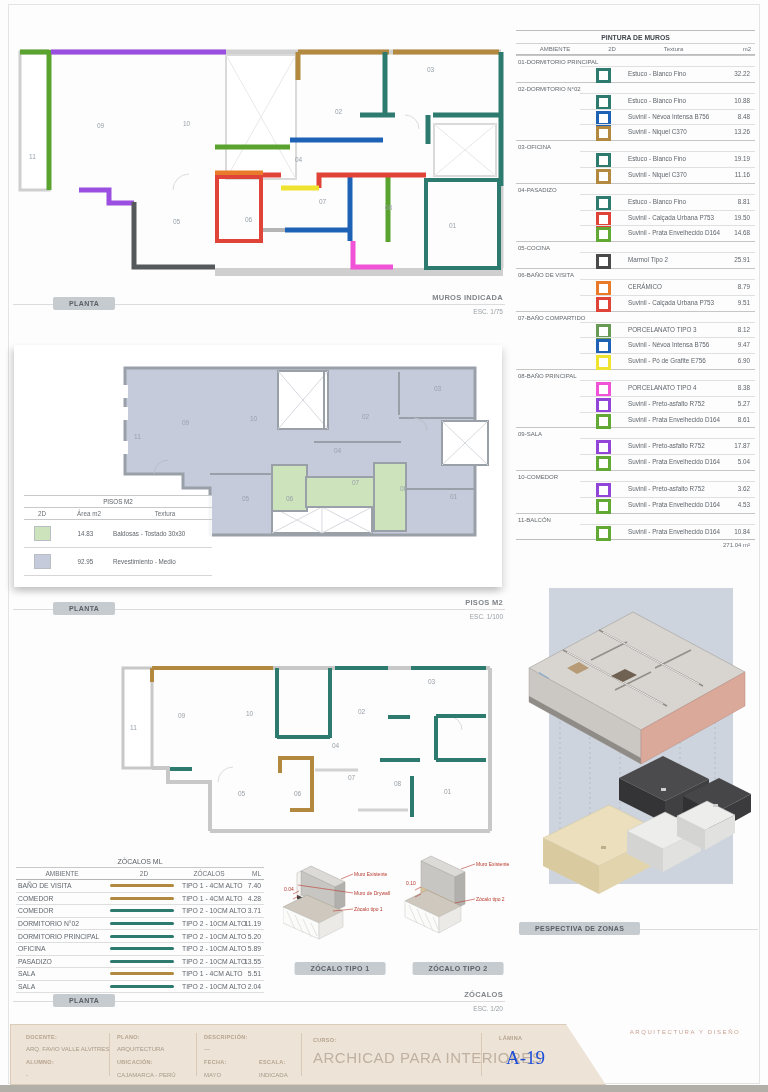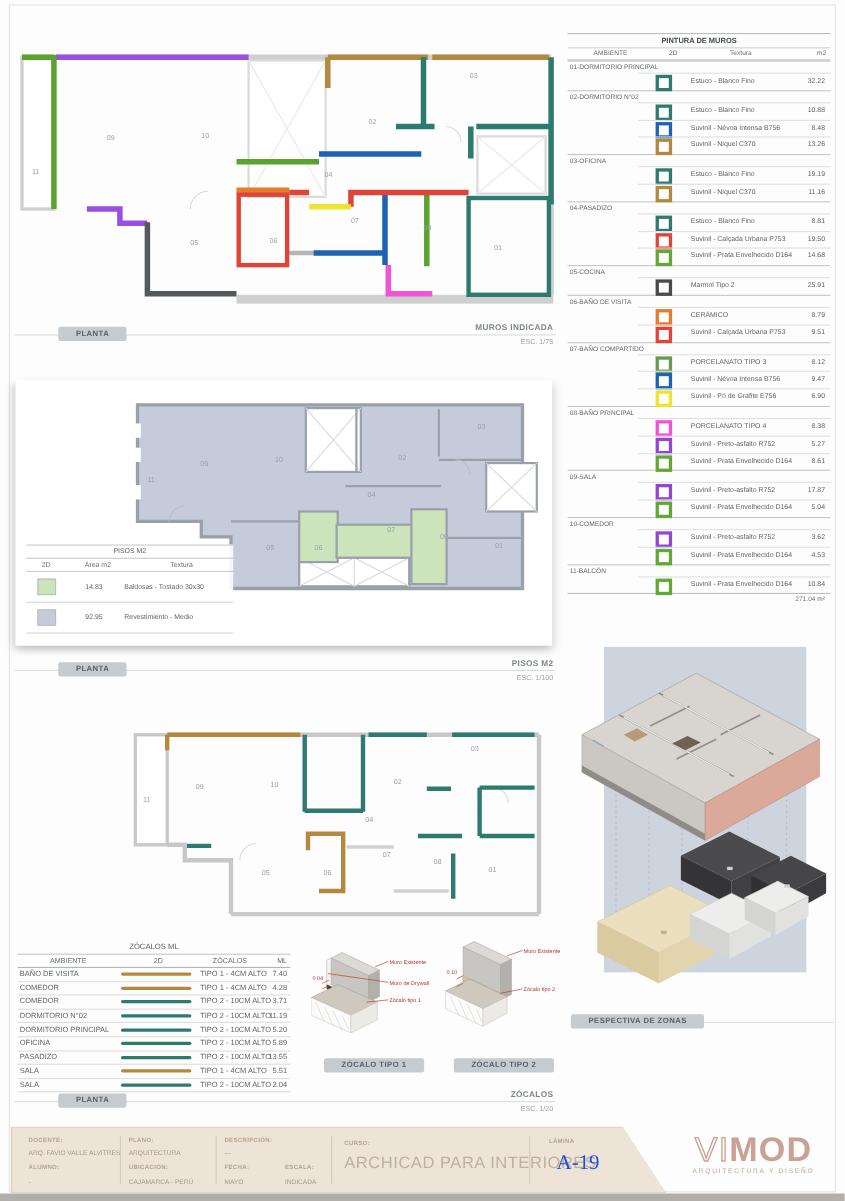--- a/index.html
+++ b/index.html
@@ -761,18 +761,17 @@
     <span class="tb-label" style="left:193px;top:34px;">FECHA:</span>
     <span class="tb-value" style="left:193px;top:47px;">MAYO</span>
     <span class="tb-label" style="left:248px;top:34px;">ESCALA:</span>
     <span class="tb-value" style="left:248px;top:47px;">INDICADA</span>
     <span class="tb-label" style="left:302px;top:12px;">CURSO:</span>
     <span class="tb-curso" style="left:302px;top:24px;">ARCHICAD PARA INTERIORES</span>
     <span class="tb-label" style="left:488px;top:10px;">LÁMINA</span>
     <span class="tb-lamina" style="left:495px;top:22px;">A-19</span>
   </div>
   <div class="vimod">
-    <div class="wordmark"><span class="wm-vi">VI</span><span class="wm-mod">MOD</span></div>
     <div class="sub">ARQUITECTURA Y DISEÑO</div>
   </div>
 </div>
 
 <div class="bottom-strip"></div>
 
 </body></html>

